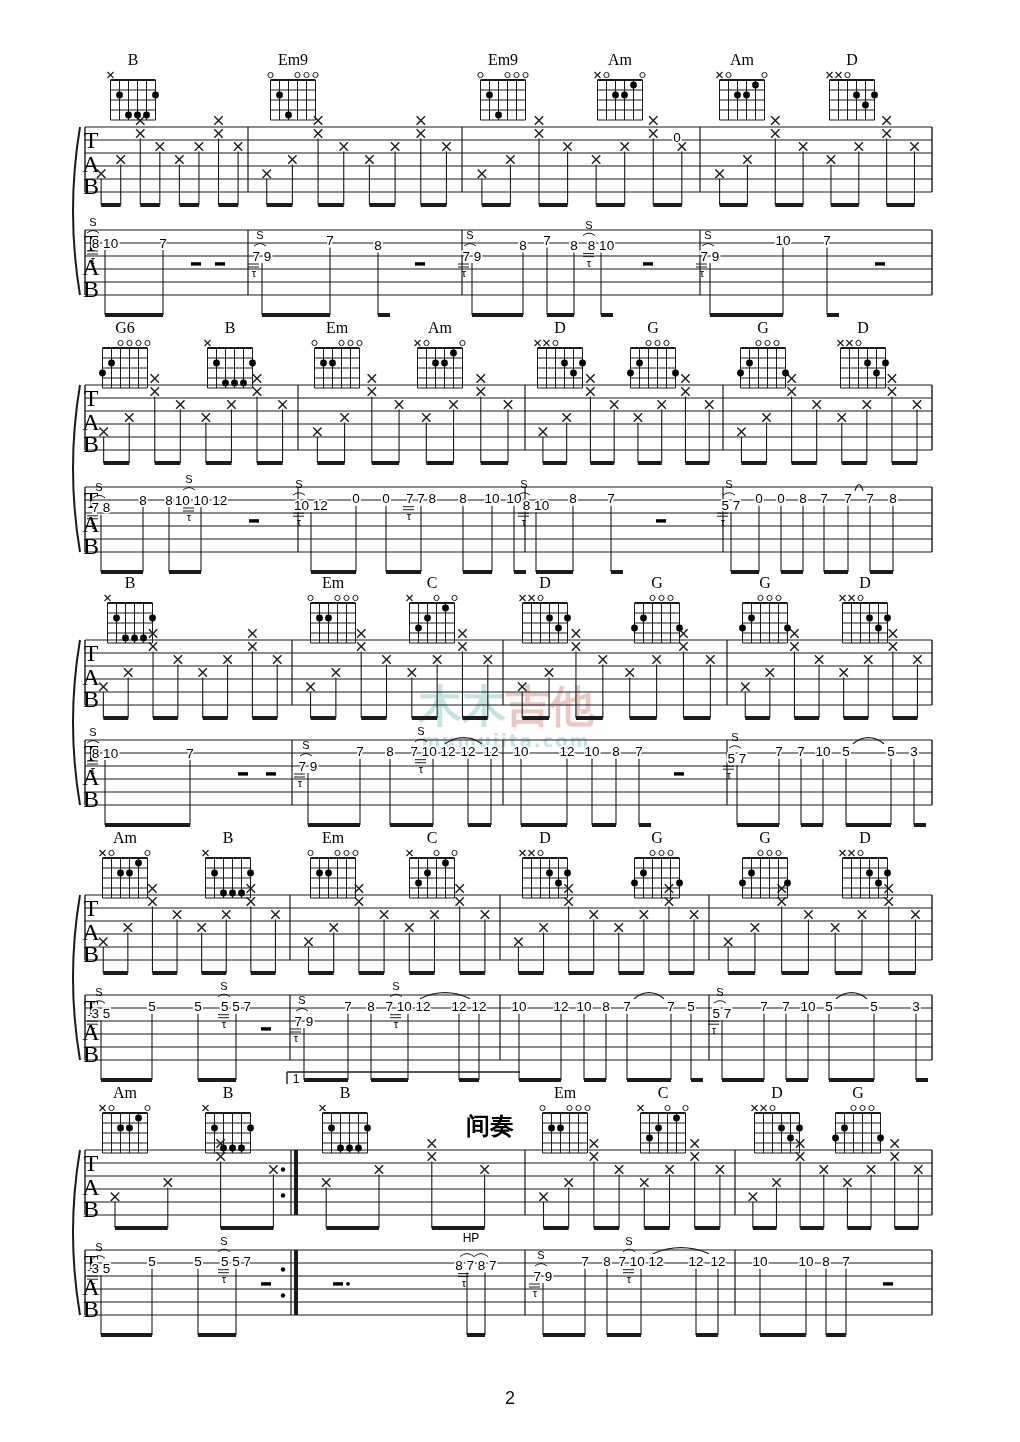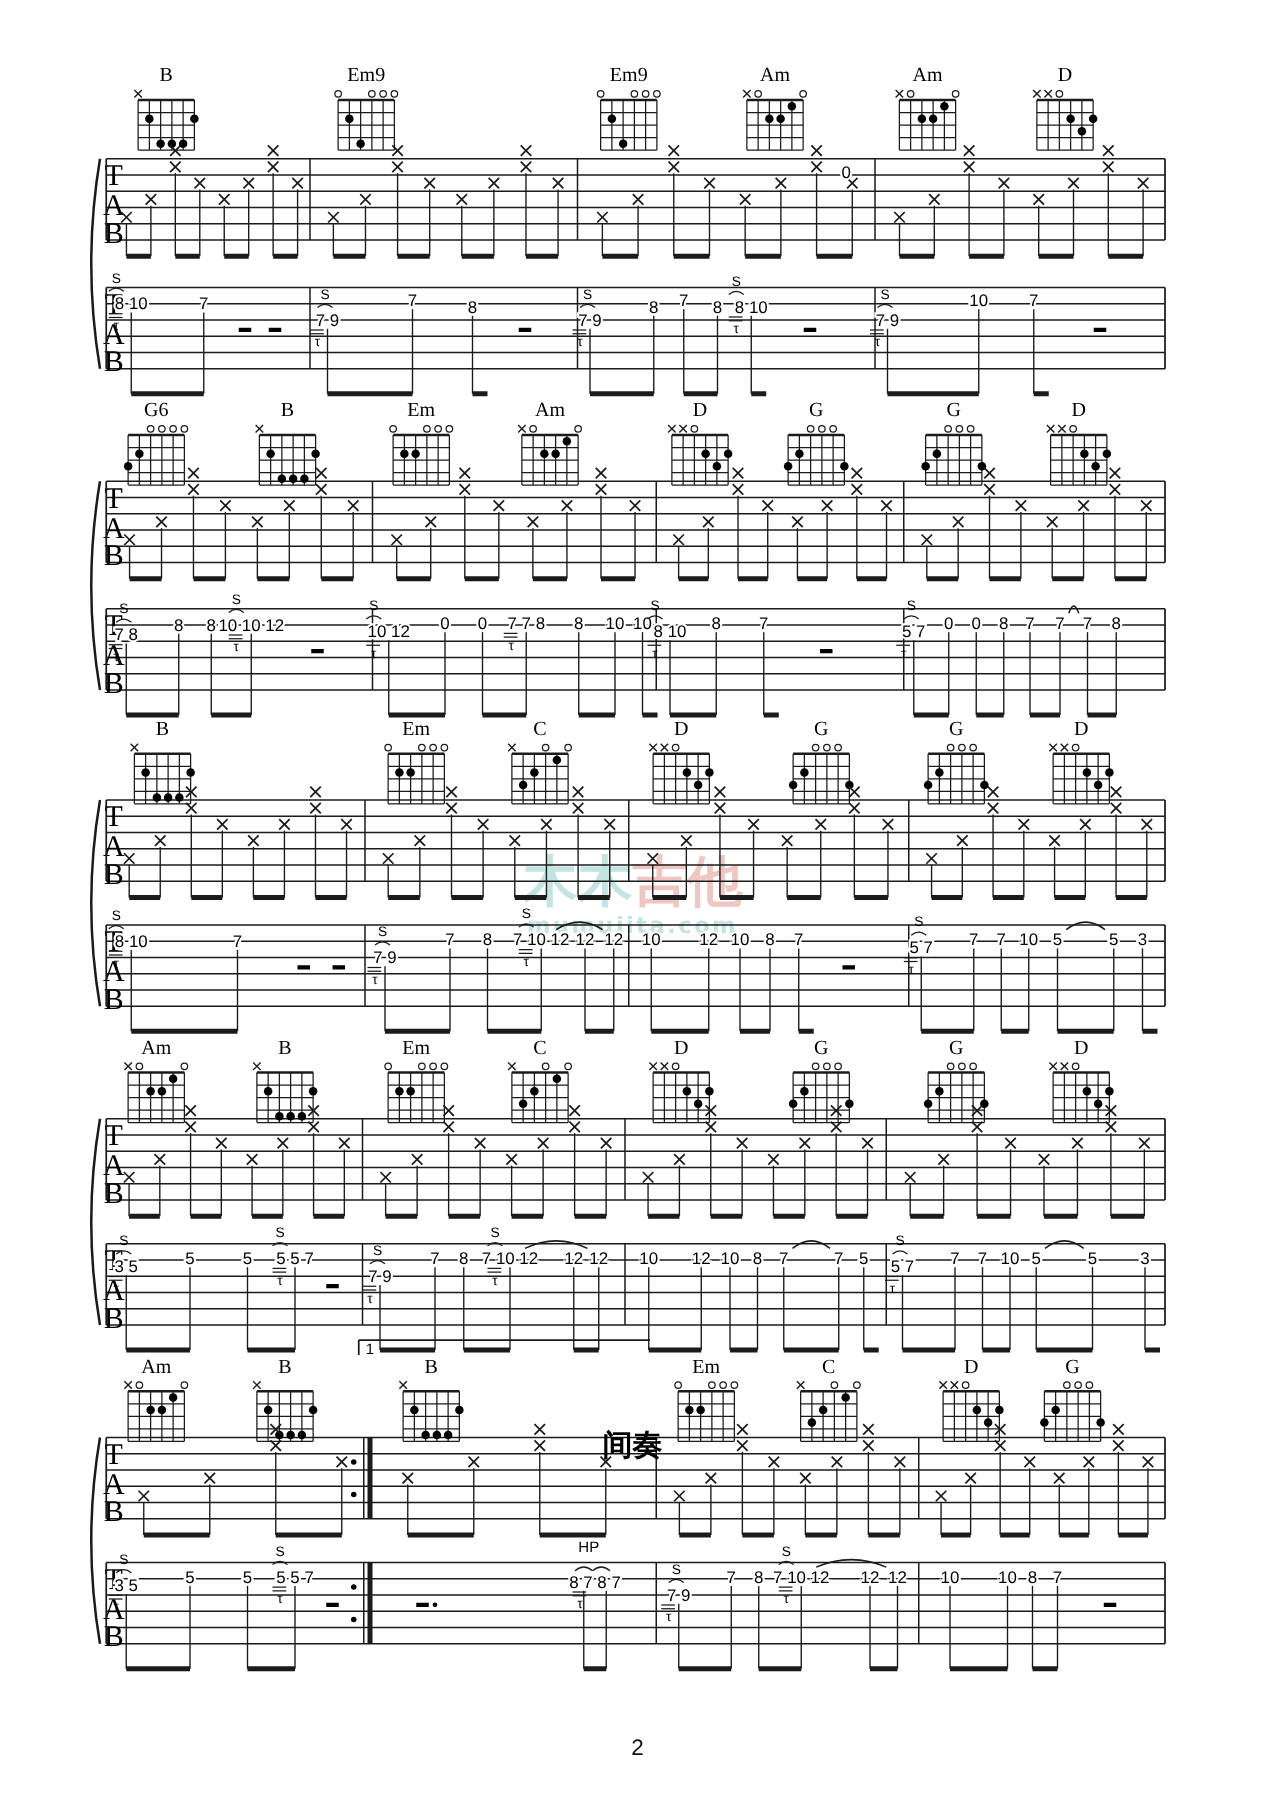--- a/index.html
+++ b/index.html
@@ -3,22 +3,22 @@
 <meta charset="utf-8">
 <style>
   html,body{margin:0;padding:0;background:#e8e8e8;}
   .page{position:relative;width:1020px;height:1442px;background:#ffffff;margin:0 auto;
         font-family:"Liberation Sans",sans-serif;overflow:hidden;}
   .watermark{position:absolute;left:418px;top:684px;z-index:0;text-align:center;line-height:1;
              font-family:"DejaVu Sans",sans-serif;user-select:none;}
   .wm-cjk{font-size:44px;font-weight:bold;letter-spacing:0px;}
   .wm-url{font-size:18px;font-weight:bold;letter-spacing:2px;margin-top:4px;}
   #score-svg{position:absolute;left:0;top:0;z-index:1;}
-  .interlude{position:absolute;left:482px;top:1110px;z-index:2;font-size:24px;font-weight:bold;
-             font-family:"DejaVu Sans","Liberation Sans",sans-serif;color:#000;margin-top:30px;}
+  .interlude{position:absolute;left:466px;top:1110px;z-index:2;font-size:24px;font-weight:bold;
+             font-family:"DejaVu Sans","Liberation Sans",sans-serif;color:#000;}
   .page-number{position:absolute;left:0;top:1388px;width:1020px;text-align:center;z-index:2;
                font-size:18px;color:#111;}
 </style>
 </head>
 <body>
 
 <div class="page">
 
   <div class="watermark">
     <div class="wm-cjk"><span id="wm1" style="color: rgb(194, 228, 226);">木木</span><span id="wm2" style="color: rgb(240, 198, 195);">吉他</span></div>

